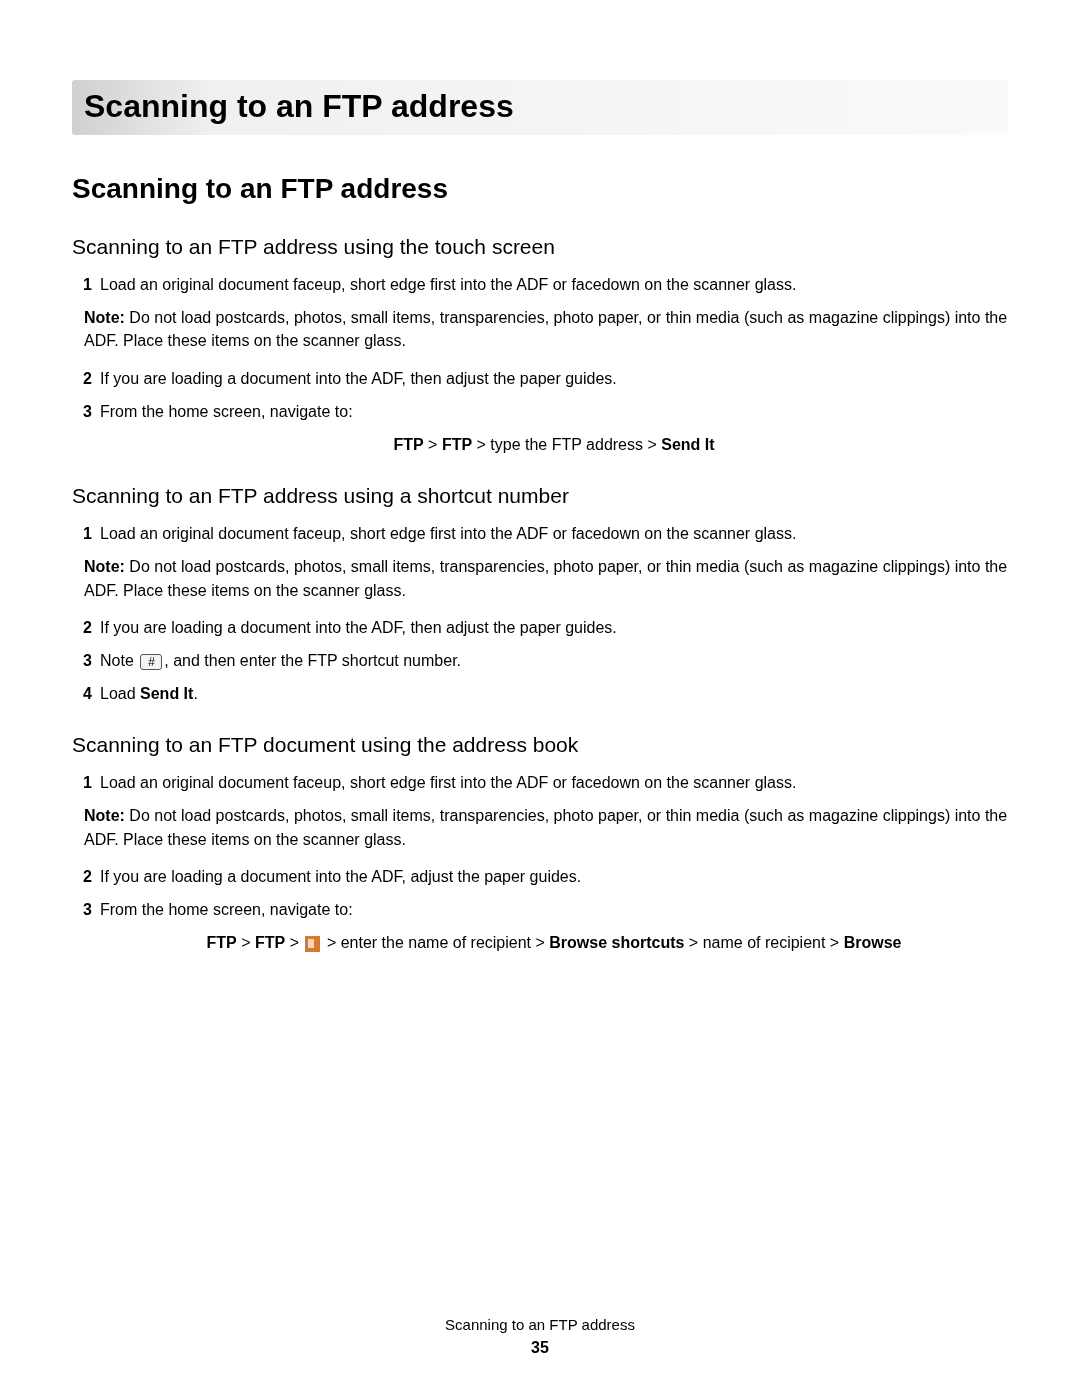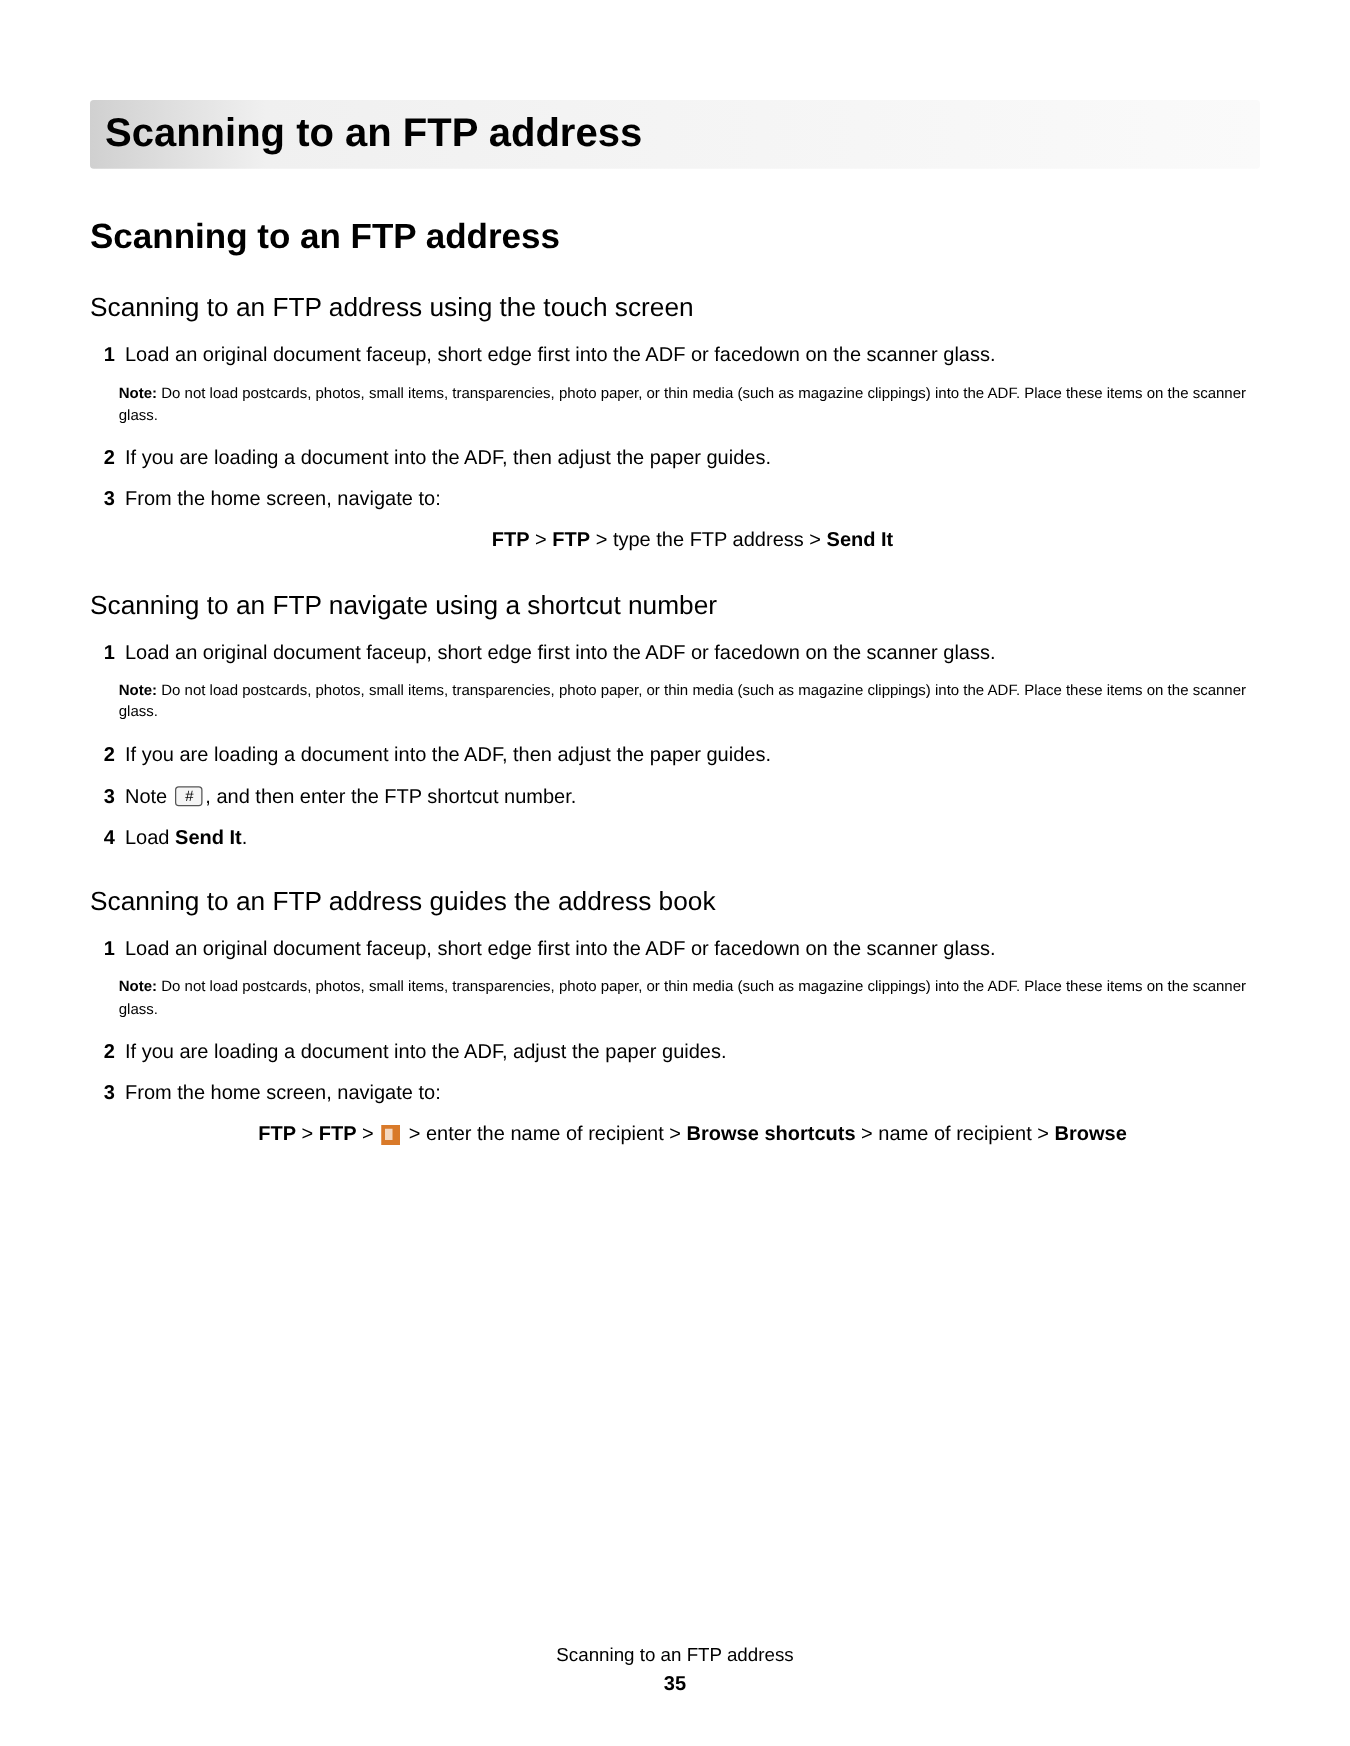--- a/index.html
+++ b/index.html
@@ -50,24 +50,24 @@
       width: 28px;
       flex-shrink: 0;
       text-align: right;
       padding-right: 8px;
     }
     .step-body {
       font-size: 16px;
       flex: 1;
     }
     .note-block {
-      margin-left: 23px;
+      margin-left: 12px;
       margin-top: 8px;
       margin-bottom: 14px;
-      font-size: 12px;
+      font-size: 16px;
       line-height: 1.45;
     }
     .note-label {
       font-weight: 700;
     }
     .path-line {
       margin-left: 28px;
       margin-top: 8px;
       margin-bottom: 10px;
       font-size: 16px;
@@ -151,21 +151,21 @@
 </div>
 
 <div class="step-row">
   <div class="step-num">3</div>
   <div class="step-body">From the home screen, navigate to:</div>
 </div>
 <div class="path-line">
   <span class="b">FTP</span><span> &gt; </span><span class="b">FTP</span><span> &gt; type the FTP address &gt; </span><span class="b">Send It</span>
 </div>
 
-<div class="heading3">Scanning to an FTP navigate using a shortcut number</div>
+<div class="heading3">Scanning to an FTP address using a shortcut number</div>
 
 <div class="step-row">
   <div class="step-num">1</div>
   <div class="step-body">Load an original document faceup, short edge first into the ADF or facedown on the scanner glass.</div>
 </div>
 <div class="note-block">
   <span class="note-label">Note:</span><span> Do not load postcards, photos, small items, transparencies, photo paper, or thin media (such as magazine clippings) into the ADF. Place these items on the scanner glass.</span>
 </div>
 
 <div class="step-row">
@@ -180,21 +180,21 @@
   </div>
 </div>
 
 <div class="step-row">
   <div class="step-num">4</div>
   <div class="step-body">
     <span>Load </span><span class="b">Send It</span><span>.</span>
   </div>
 </div>
 
-<div class="heading3">Scanning to an FTP address guides the address book</div>
+<div class="heading3">Scanning to an FTP document using the address book</div>
 
 <div class="step-row">
   <div class="step-num">1</div>
   <div class="step-body">Load an original document faceup, short edge first into the ADF or facedown on the scanner glass.</div>
 </div>
 <div class="note-block">
   <span class="note-label">Note:</span><span> Do not load postcards, photos, small items, transparencies, photo paper, or thin media (such as magazine clippings) into the ADF. Place these items on the scanner glass.</span>
 </div>
 
 <div class="step-row">

